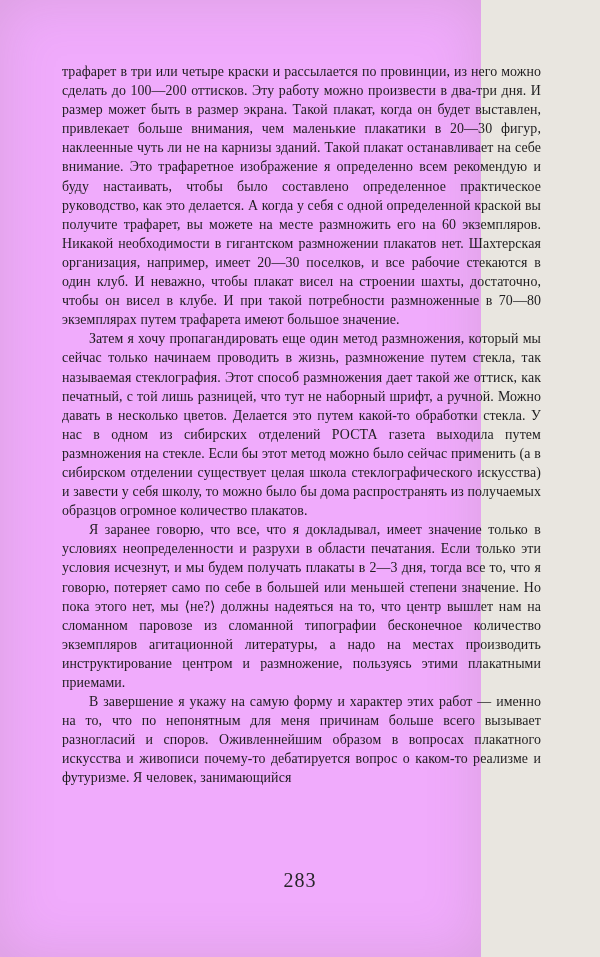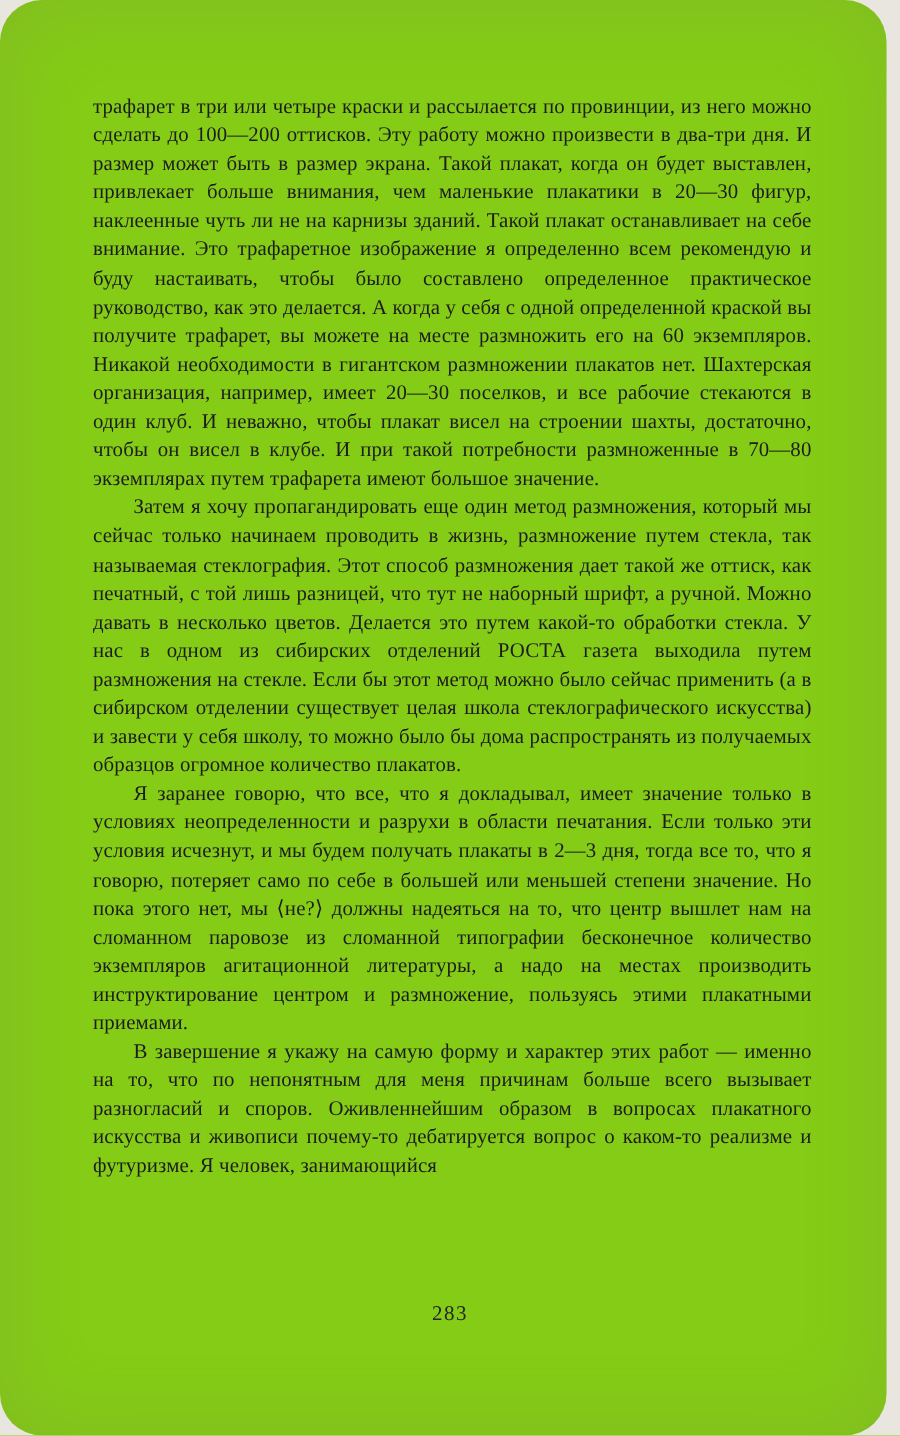--- a/index.html
+++ b/index.html
@@ -10,25 +10,24 @@
     width: 600px;
     height: 957px;
     background: #e9e6e0;
     overflow: hidden;
     position: relative;
   }
   .page {
     position: absolute;
     left: 0;
     top: 0;
-    width: 591px;
+    width: 481px;
     height: 957px;
-    background: #84cc16;
+    background: #f0abfc;
     box-shadow: inset 0 0 55px rgba(120,110,95,0.18);
-    border-radius: 28px;
   }
   .text-block {
     position: absolute;
     left: 62px;
     top: 62px;
     width: 479px;
     font-family: "Liberation Serif", "DejaVu Serif", serif;
     font-size: 13.9px;
     line-height: 19.1px;
     color: #1d1c1e;
@@ -42,21 +41,21 @@
   .text-block p.indent {
     text-indent: 27px;
   }
   .page-number {
     position: absolute;
     left: 0;
     top: 869px;
     width: 600px;
     text-align: center;
     font-family: "Liberation Serif", "DejaVu Serif", serif;
-    font-size: 14px;
+    font-size: 20px;
     color: #262528;
     letter-spacing: 1px;
   }
 </style>
 </head>
 <body>
 
 <div class="page">
   <div class="text-block">
     <p>трафарет в три или четыре краски и рассылается по провинции, из него можно сделать до 100—200 оттисков. Эту работу можно произвести в два-три дня. И размер может быть в размер экрана. Такой плакат, когда он будет выставлен, привлекает больше внимания, чем маленькие плакатики в 20—30 фигур, наклеенные чуть ли не на карнизы зданий. Такой плакат останавливает на себе внимание. Это трафаретное изображение я определенно всем рекомендую и буду настаивать, чтобы было составлено определенное практическое руководство, как это делается. А когда у себя с одной определенной краской вы получите трафарет, вы можете на месте размножить его на 60 экземпляров. Никакой необходимости в гигантском размножении плакатов нет. Шахтерская организация, например, имеет 20—30 поселков, и все рабочие стекаются в один клуб. И неважно, чтобы плакат висел на строении шахты, достаточно, чтобы он висел в клубе. И при такой потребности размноженные в 70—80 экземплярах путем трафарета имеют большое значение.</p>

